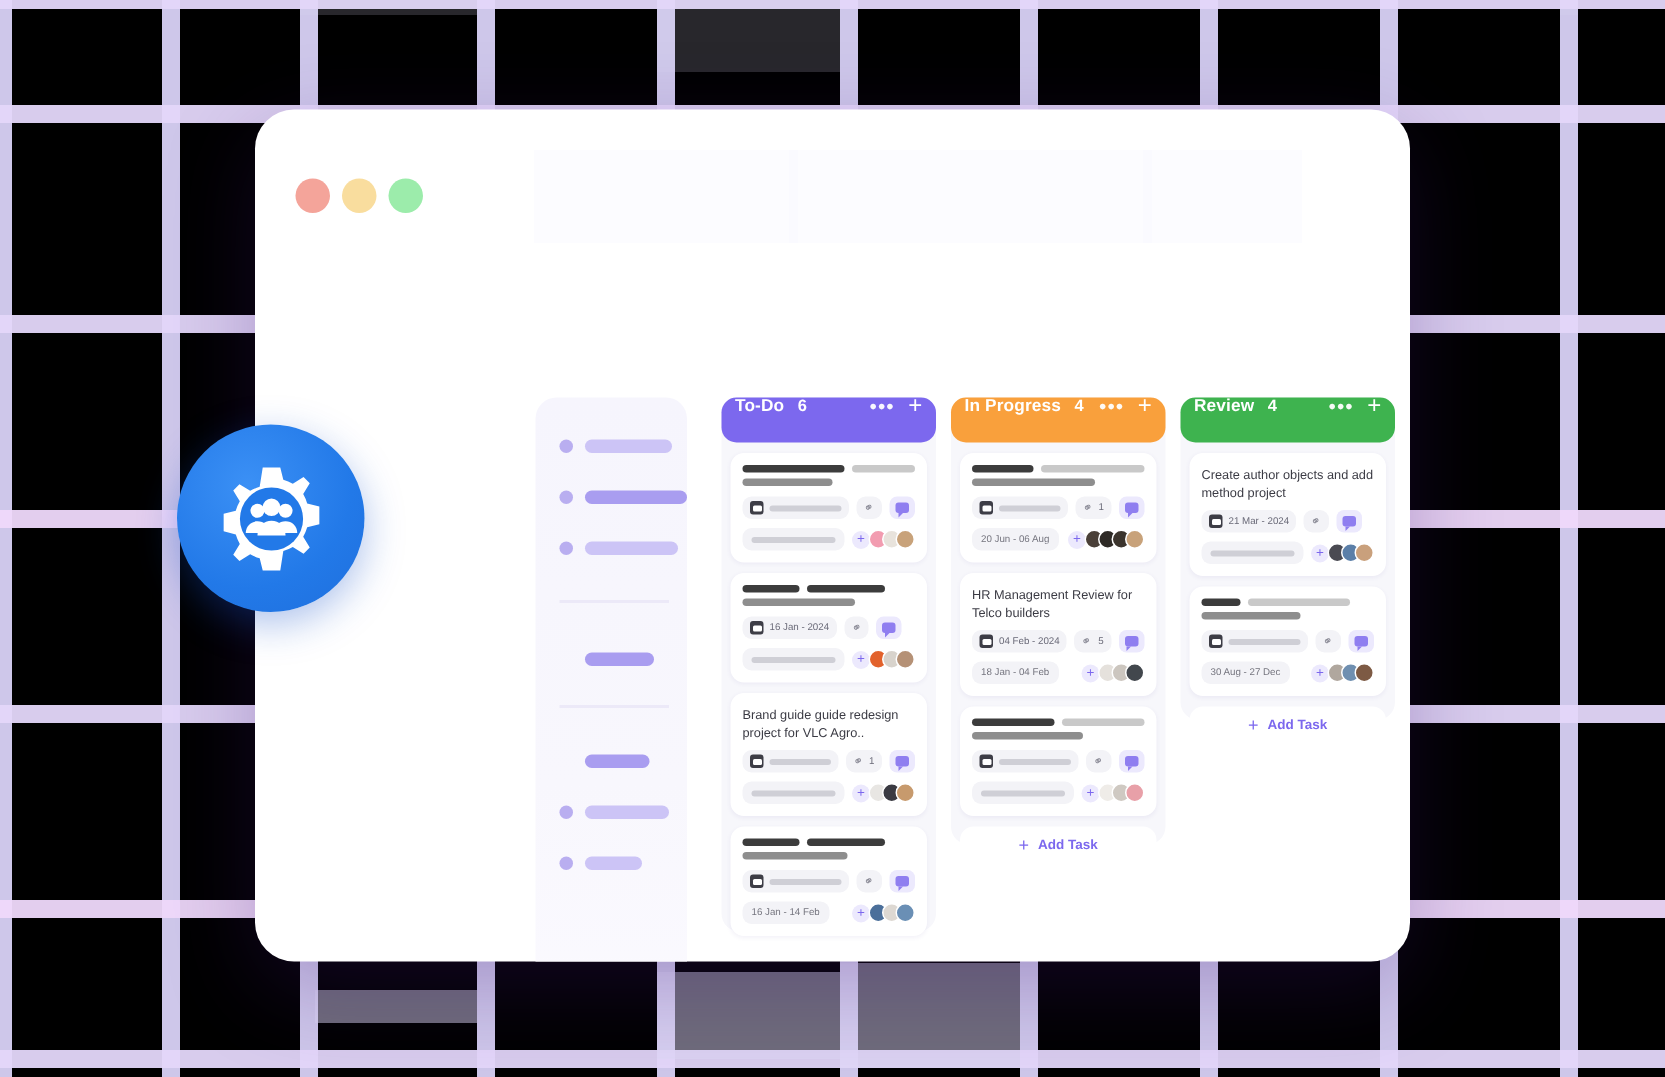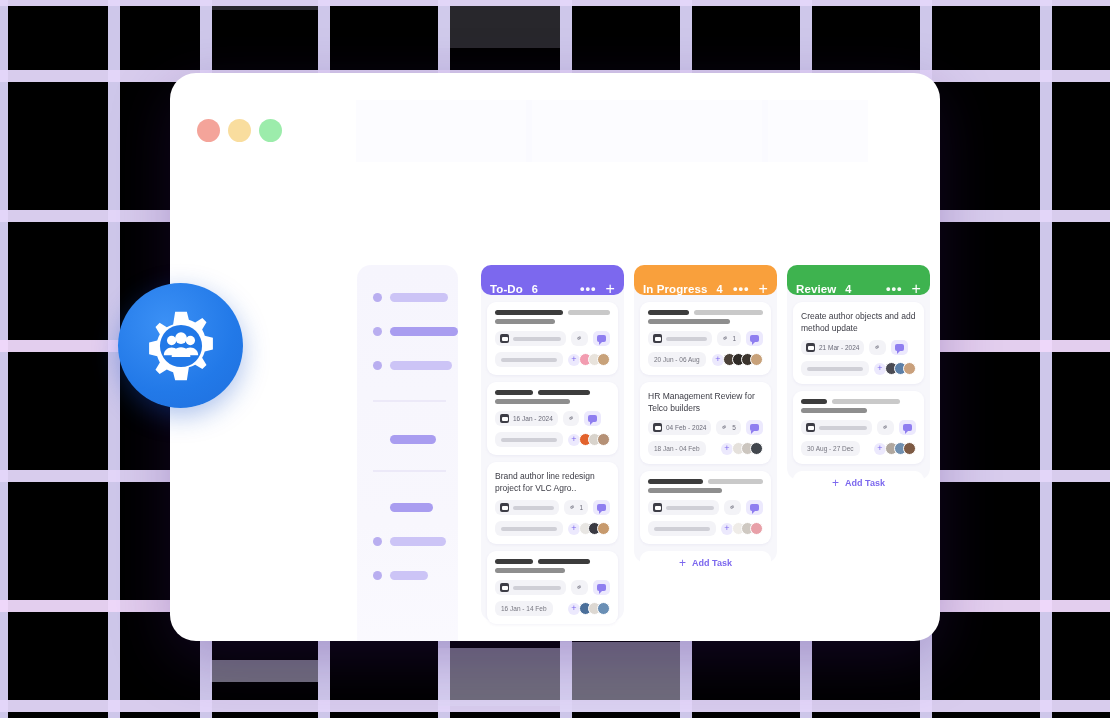--- a/index.html
+++ b/index.html
@@ -61,21 +61,21 @@
   }
 
   
   #board { position:absolute; left:311px; top:192px; width:604px; height:356px; }
   .column {
     position:absolute; top:0; width:143px;
     background:#f7f7fb; border-radius:12px; padding:0 6px 6px 6px;
   }
   .col-head {
     height:30px; margin:0 -6px; border-radius:10px;
-    display:flex; align-items:flex-end; padding:0 9px; color:#fff;
+    display:flex; align-items:flex-start; padding:0 9px; color:#fff;
     font-size:11.5px; font-weight:bold; letter-spacing:.1px;
   }
   .col-title-wrap { display:flex; align-items:center; gap:9px; }
   .col-count { font-size:11px; font-weight:bold; }
   .col-actions { margin-left:auto; display:flex; align-items:center; gap:9px; }
   .dots-ico { font-size:13px; line-height:8px; letter-spacing:1px; opacity:.95; }
   .plus-ico { font-size:16px; line-height:12px; font-weight:300; }
 
   
   .card {
@@ -268,21 +268,21 @@
             </div>
             <div class="avs">
               <div class="add-av">+</div>
               <div class="av" style="background: rgb(226, 98, 44);"></div>
               <div class="av" style="background: rgb(216, 211, 204);"></div>
               <div class="av" style="background: rgb(181, 145, 118);"></div>
             </div>
           </div>
         </div>
         <div class="card">
-          <div class="card-title">Brand author line redesign project for VLC Agro..</div>
+          <div class="card-title">Brand guide guide redesign project for VLC Agro..</div>
           <div class="meta-row">
             <div class="chip grow">
               <span class="cal-ico"></span>
               <div class="ln"></div>
             </div>
             <div class="chip">
               <span class="link-ico">⚭</span>
               <span class="cnt">1</span>
             </div>
             <div class="chat-chip">
@@ -454,21 +454,21 @@
           <div class="col-title-wrap">
             <span>Review</span>
             <span class="col-count">4</span>
           </div>
           <div class="col-actions">
             <span class="dots-ico">•••</span>
             <span class="plus-ico">+</span>
           </div>
         </div>
         <div class="card">
-          <div class="card-title">Create author objects and add method update</div>
+          <div class="card-title">Create author objects and add method project</div>
           <div class="meta-row">
             <div class="chip">
               <span class="cal-ico"></span>
               <span>21 Mar - 2024</span>
             </div>
             <div class="chip">
               <span class="link-ico">⚭</span>
             </div>
             <div class="chat-chip">
               <span class="chat-ico"></span>

